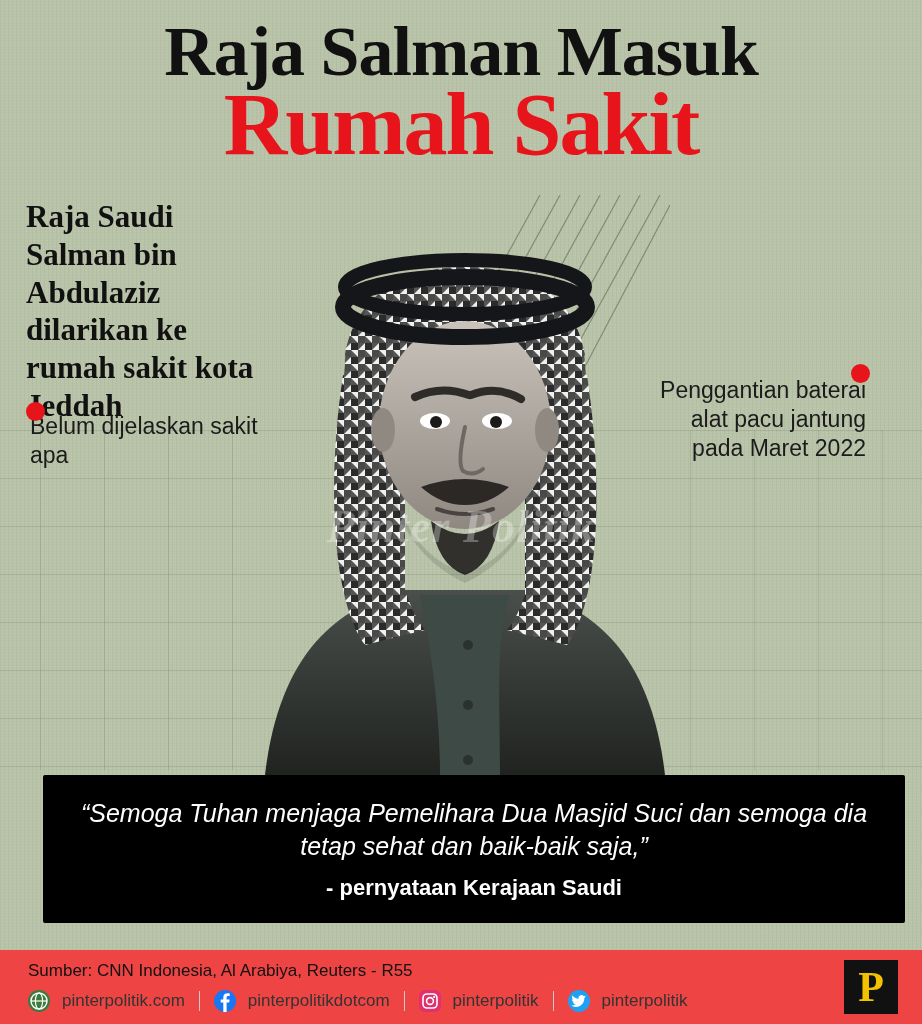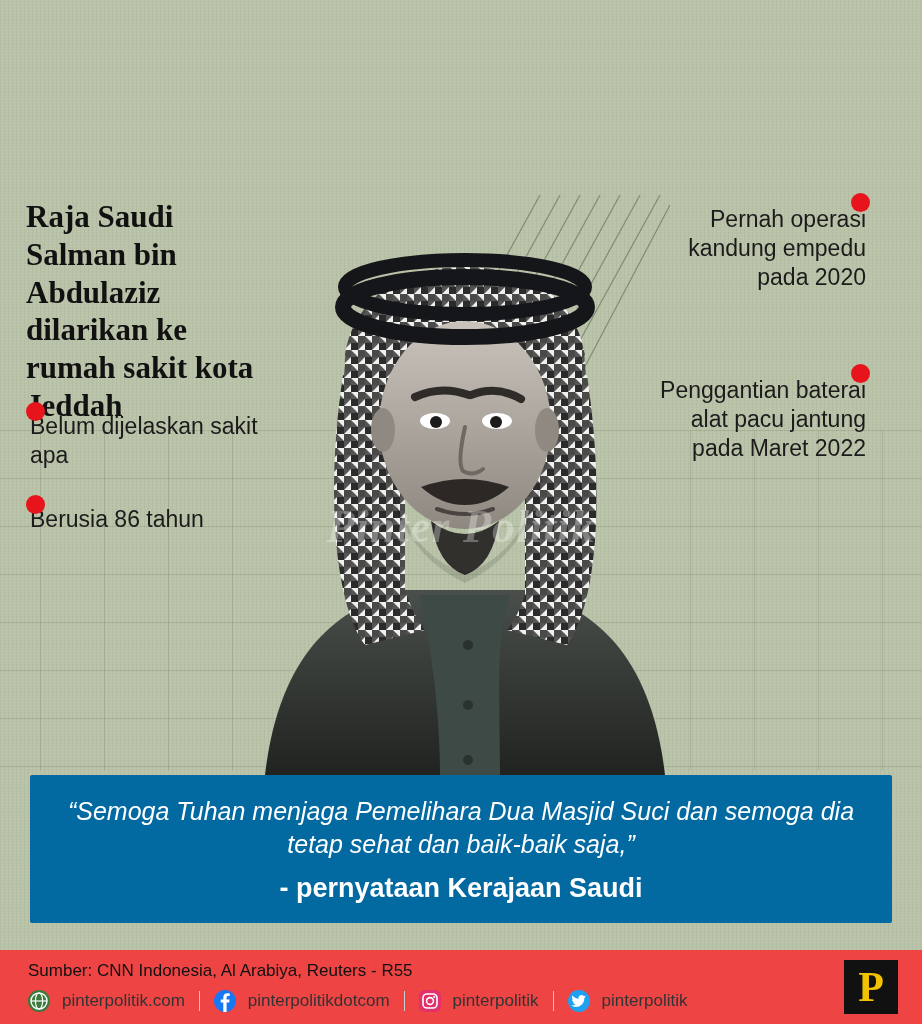--- a/index.html
+++ b/index.html
@@ -156,25 +156,25 @@
   .bullet-right .txt { display: block; padding-right: 4px; }
 
   #bullet-belum { left: 26px; top: 412px; }
   #bullet-berusia { left: 26px; top: 505px; }
   #bullet-operasi { left: 645px; top: 205px; }
   #bullet-baterai { left: 645px; top: 337px; margin-top: 39px; }
 
   
   .quote-box {
     position: absolute;
-    left: 30px;
+    left: 43px;
     top: 775px;
     width: 862px;
     height: 148px;
-    background: #0369a1;
+    background: #000000;
     z-index: 8;
     border-radius: 2px;
     display: flex;
     flex-direction: column;
     align-items: center;
     justify-content: center;
     padding: 6px 26px;
     box-sizing: border-box;
   }
   .quote-text {
@@ -183,21 +183,21 @@
     font-style: italic;
     font-size: 25px;
     line-height: 1.32;
     text-align: center;
     font-weight: 500;
   }
   .quote-attr {
     color: #ffffff;
     font-family: "Liberation Sans", sans-serif;
     font-weight: bold;
-    font-size: 27px;
+    font-size: 22px;
     text-align: center;
     margin-top: 12px;
   }
 
   
   .footer {
     position: absolute;
     left: 0;
     top: 950px;
     width: 922px;
@@ -293,20 +293,24 @@
       <line x1="30" y1="200" x2="140" y2="0"></line>
       <line x1="50" y1="200" x2="160" y2="0"></line>
       <line x1="70" y1="200" x2="180" y2="0"></line>
       <line x1="90" y1="200" x2="200" y2="0"></line>
       <line x1="110" y1="200" x2="220" y2="0"></line>
       <line x1="130" y1="200" x2="240" y2="0"></line>
       <line x1="150" y1="200" x2="250" y2="10"></line>
     </g>
   </svg>
 
+  <div class="headline">
+    <div class="line1">Raja Salman Masuk</div>
+    <div class="line2">Rumah Sakit</div>
+  </div>
 
   <div class="photo-wrap">
     <svg class="photo" viewBox="0 0 480 600" preserveAspectRatio="xMidYMax meet">
       <defs>
         <pattern id="houndstooth" width="14" height="14" patternUnits="userSpaceOnUse">
           <rect width="14" height="14" fill="#f0f0ee"></rect>
           <path d="M0 0 H7 V7 H0 Z" fill="#2b2b2b"></path>
           <path d="M7 7 H14 V14 H7 Z" fill="#2b2b2b" opacity="0.85"></path>
           <path d="M7 0 l7 0 l-7 7 z" fill="#555"></path>
           <path d="M0 7 l7 7 l-7 0 z" fill="#555"></path>
@@ -365,29 +369,21 @@
   </div>
 
   <div class="watermark">Pinter Politik</div>
 
   <div class="lead">Raja Saudi Salman bin Abdulaziz dilarikan ke rumah sakit kota Jeddah</div>
 
   <div class="bullet bullet-left" id="bullet-belum">
     <span class="dot"></span>
     <span class="txt">Belum dijelaskan sakit apa</span>
   </div>
-  <div class="bullet bullet-left" id="bullet-berusia">
-    <span class="dot"></span>
-    <span class="txt">Berusia 86 tahun</span>
-  </div>
-
-  <div class="bullet bullet-right" id="bullet-operasi">
-    <span class="dot"></span>
-    <span class="txt">Pernah operasi kandung empedu pada 2020</span>
-  </div>
+
   <div class="bullet bullet-right" id="bullet-baterai">
     <span class="dot"></span>
     <span class="txt">Penggantian baterai alat pacu jantung pada Maret 2022</span>
   </div>
 
   <div class="quote-box">
     <div class="quote-text">“Semoga Tuhan menjaga Pemelihara Dua Masjid Suci dan semoga dia tetap sehat dan baik-baik saja,”</div>
     <div class="quote-attr">- pernyataan Kerajaan Saudi</div>
   </div>
 

